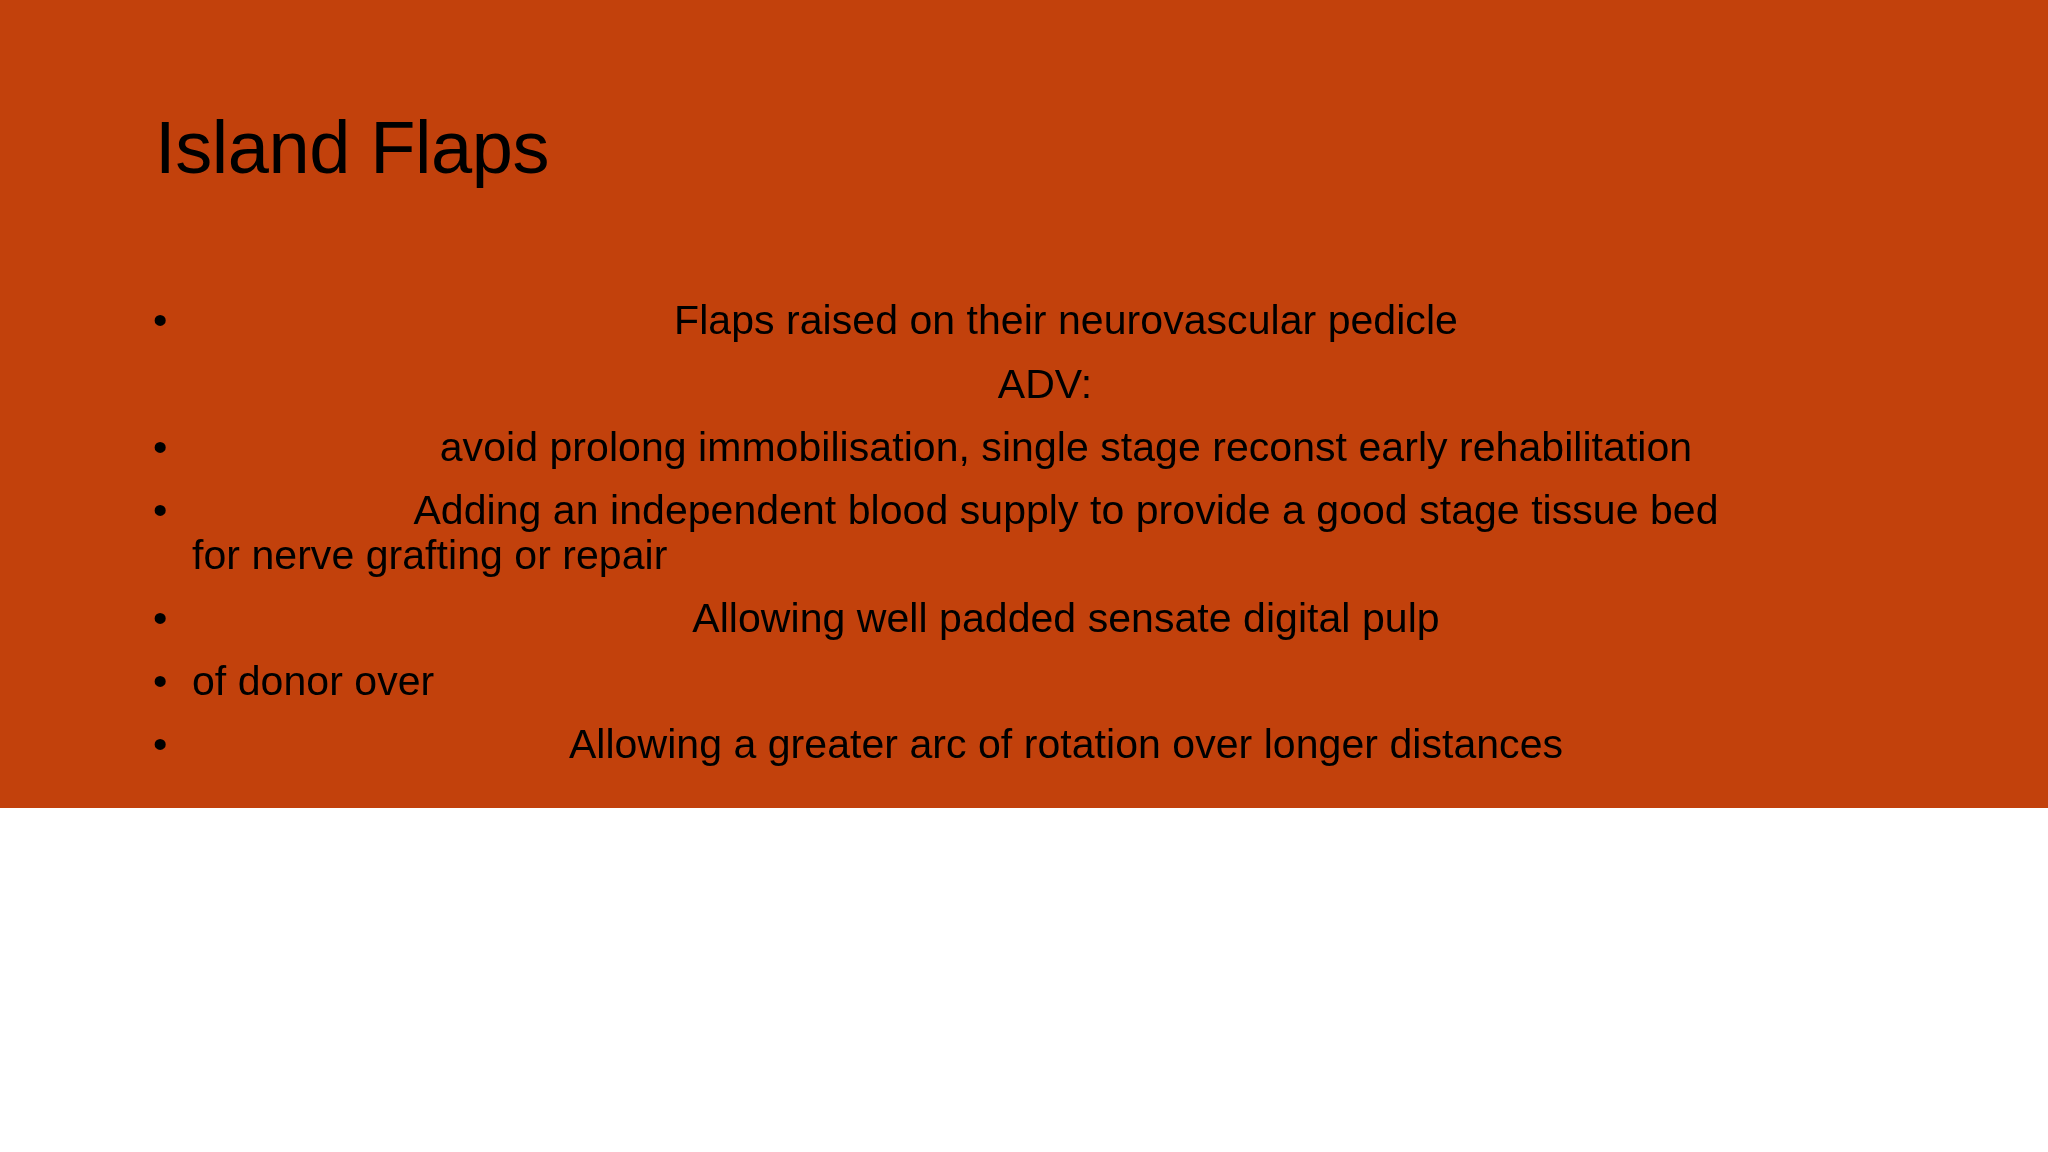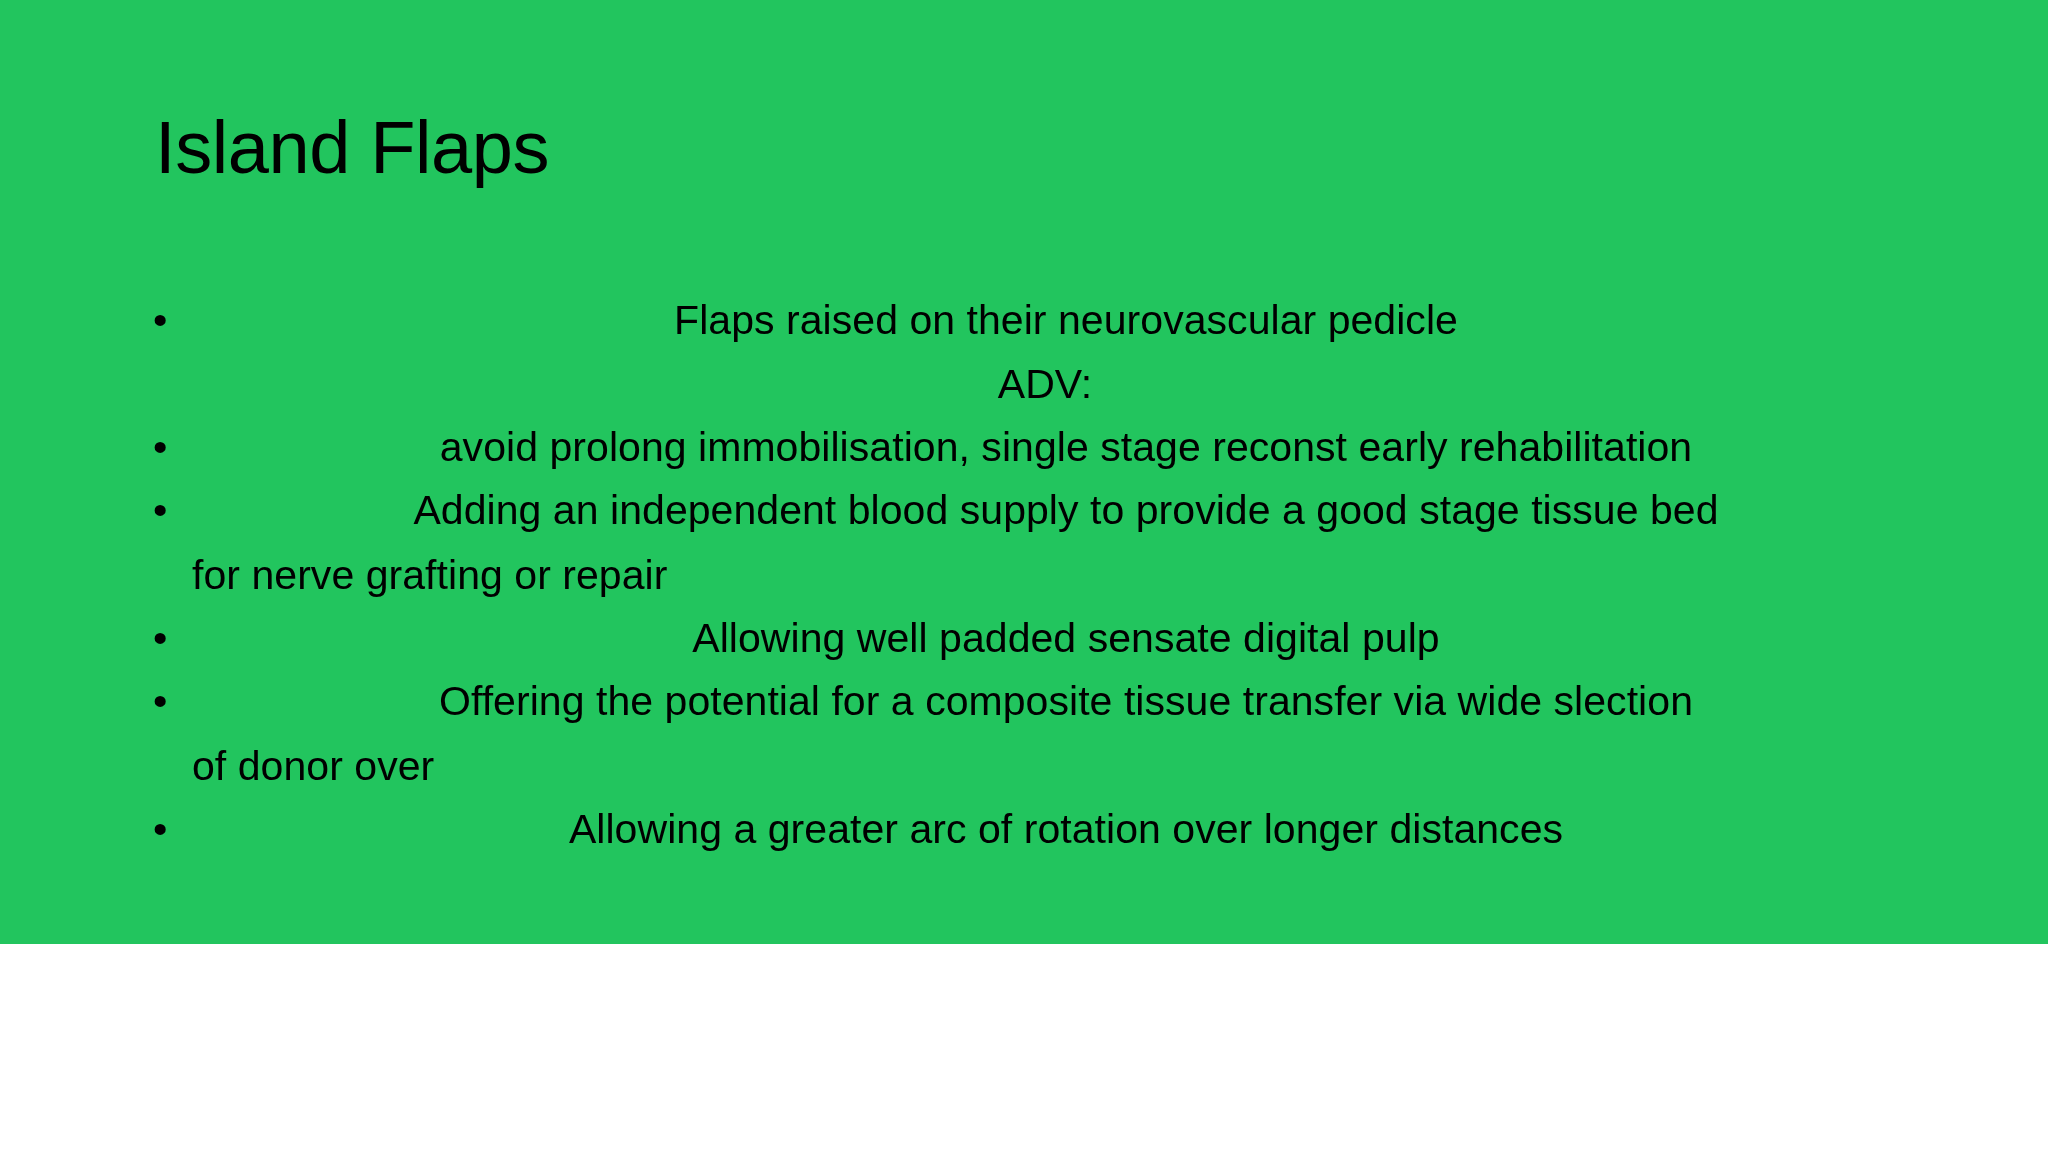--- a/index.html
+++ b/index.html
@@ -11,22 +11,22 @@
     height: 1152px;
     background: #ffffff;
     font-family: "Liberation Sans", sans-serif;
     color: #000000;
     overflow: hidden;
   }
 
   .slide {
     position: relative;
     width: 2048px;
-    height: 944px;
-    background: #22c55e;
+    height: 808px;
+    background: #c2410c;
     box-sizing: border-box;
   }
 
   
   .slide-title {
     position: absolute;
     left: 155px;
     top: 108px;
     width: 1760px;
     font-size: 74px;
@@ -69,21 +69,21 @@
   }
 
   .body-line .line-text {
     display: block;
     text-align: center;
   }
 
   
   .body-line .cont-text {
     display: block;
-    margin-top: 24px;
+    margin-top: 4px;
   }
 </style>
 </head>
 <body>
 
 <div class="slide">
 
   <div class="slide-title">Island Flaps</div>
 
   <div class="body-block">
@@ -108,21 +108,20 @@
       <span class="cont-text">for nerve grafting or repair</span>
     </div>
 
     <div class="body-line">
       <span class="bullet-mark">•</span>
       <span class="line-text">Allowing well padded sensate digital pulp</span>
     </div>
 
     <div class="body-line">
       <span class="bullet-mark">•</span>
-      <span class="line-text">Offering the potential for a composite tissue transfer via wide slection</span>
       <span class="cont-text">of donor over</span>
     </div>
 
     <div class="body-line">
       <span class="bullet-mark">•</span>
       <span class="line-text">Allowing a greater arc of rotation over longer distances</span>
     </div>
 
   </div>
 </div>

